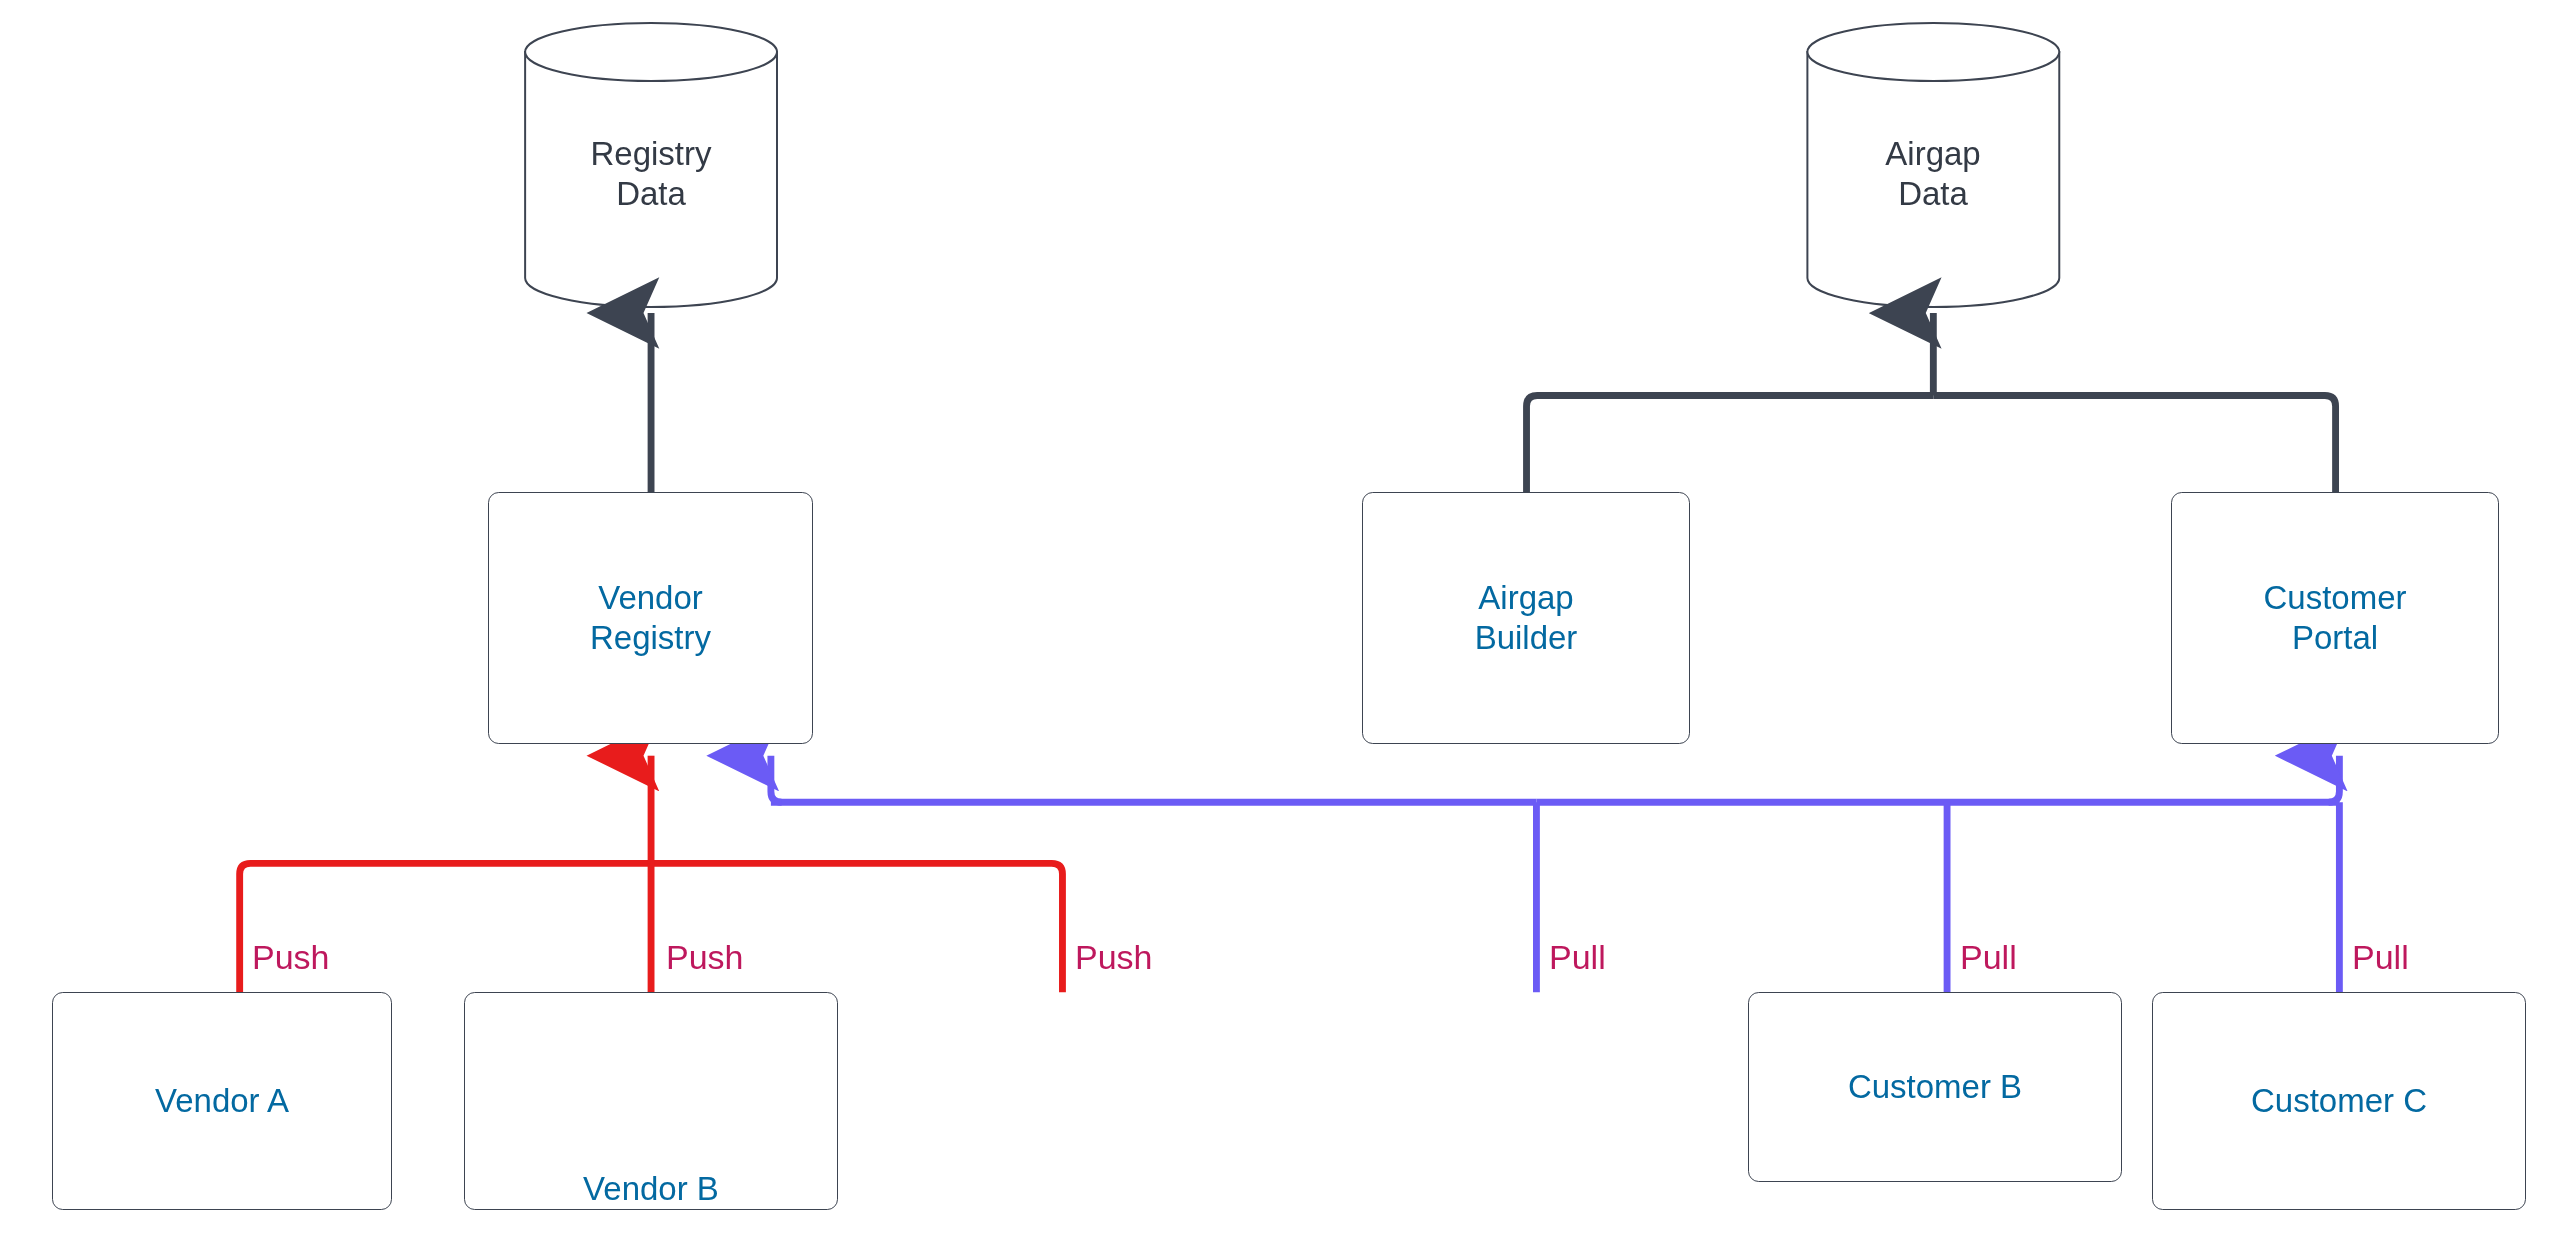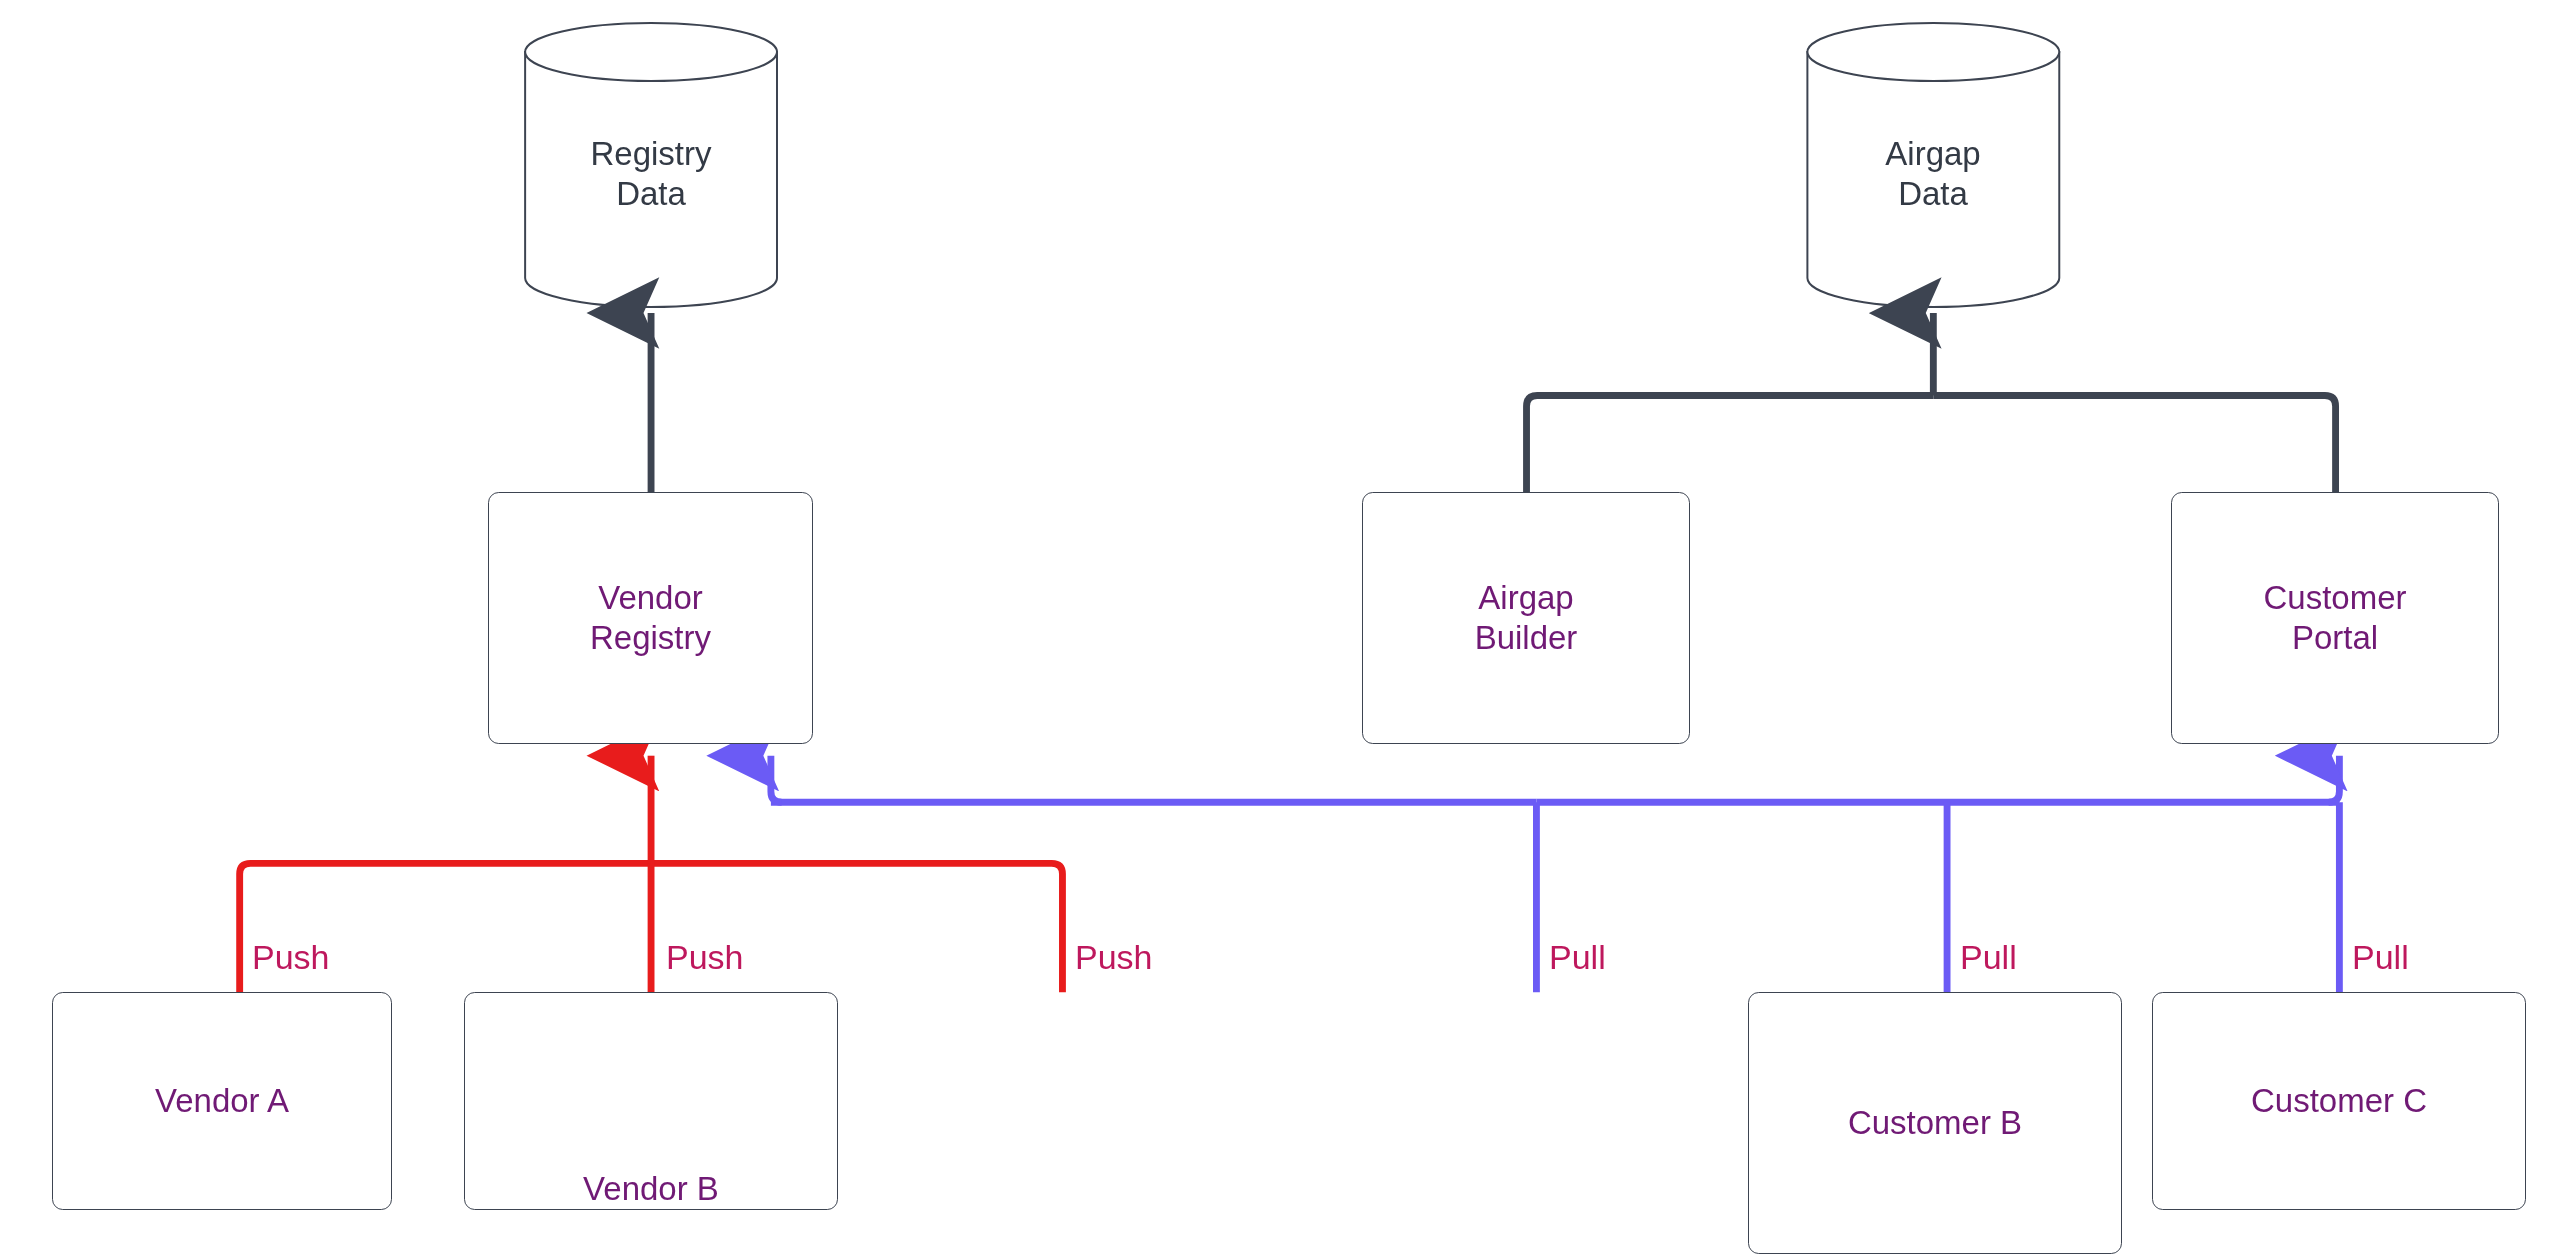--- a/index.html
+++ b/index.html
@@ -36,21 +36,21 @@
     color: #333a45;
     background: #ffffff;
   }
   .box {
     border: 1.5px solid #3d4451;
     border-radius: 10.7px;
   }
   .box .node-label {
     font-size: 33px;
     line-height: 1.22;
-    color: #701a75;
+    color: #0369a1;
     white-space: pre-line;
   }
   .cyl-wrap {
     position: absolute;
   }
   .cyl-wrap .cyl-label {
     position: absolute;
     left: 0;
     width: 100%;
     text-align: center;
@@ -144,21 +144,21 @@
   <div class="node box" style="left:52px; top:992px; width:340px; height:218px;">
     <span class="node-label">Vendor A</span>
   </div>
 
   <div class="node box" style="left:464px; top:992px; width:374px; height:218px;align-items:flex-end;">
     <span class="node-label">Vendor B</span>
   </div>
 
 
 
-  <div class="node box" style="left:1748px; top:992px; width:374px; height:262px;">
+  <div class="node box" style="left:1748px; top:992px; width:374px; height:190px;">
     <span class="node-label">Customer B</span>
   </div>
 
   <div class="node box" style="left:2152px; top:992px; width:374px; height:218px;">
     <span class="node-label">Customer C</span>
   </div>
 
   <div class="edge-label" style="left:252px; top:940px;">Push</div>
   <div class="edge-label" style="left:666px; top:940px;">Push</div>
   <div class="edge-label" style="left:1075px; top:940px;">Push</div>

